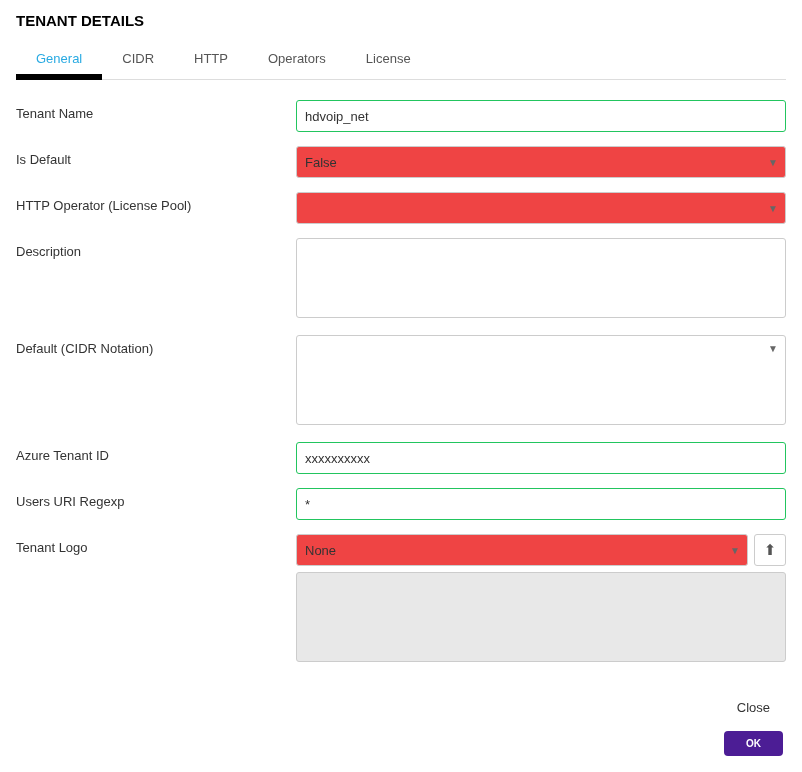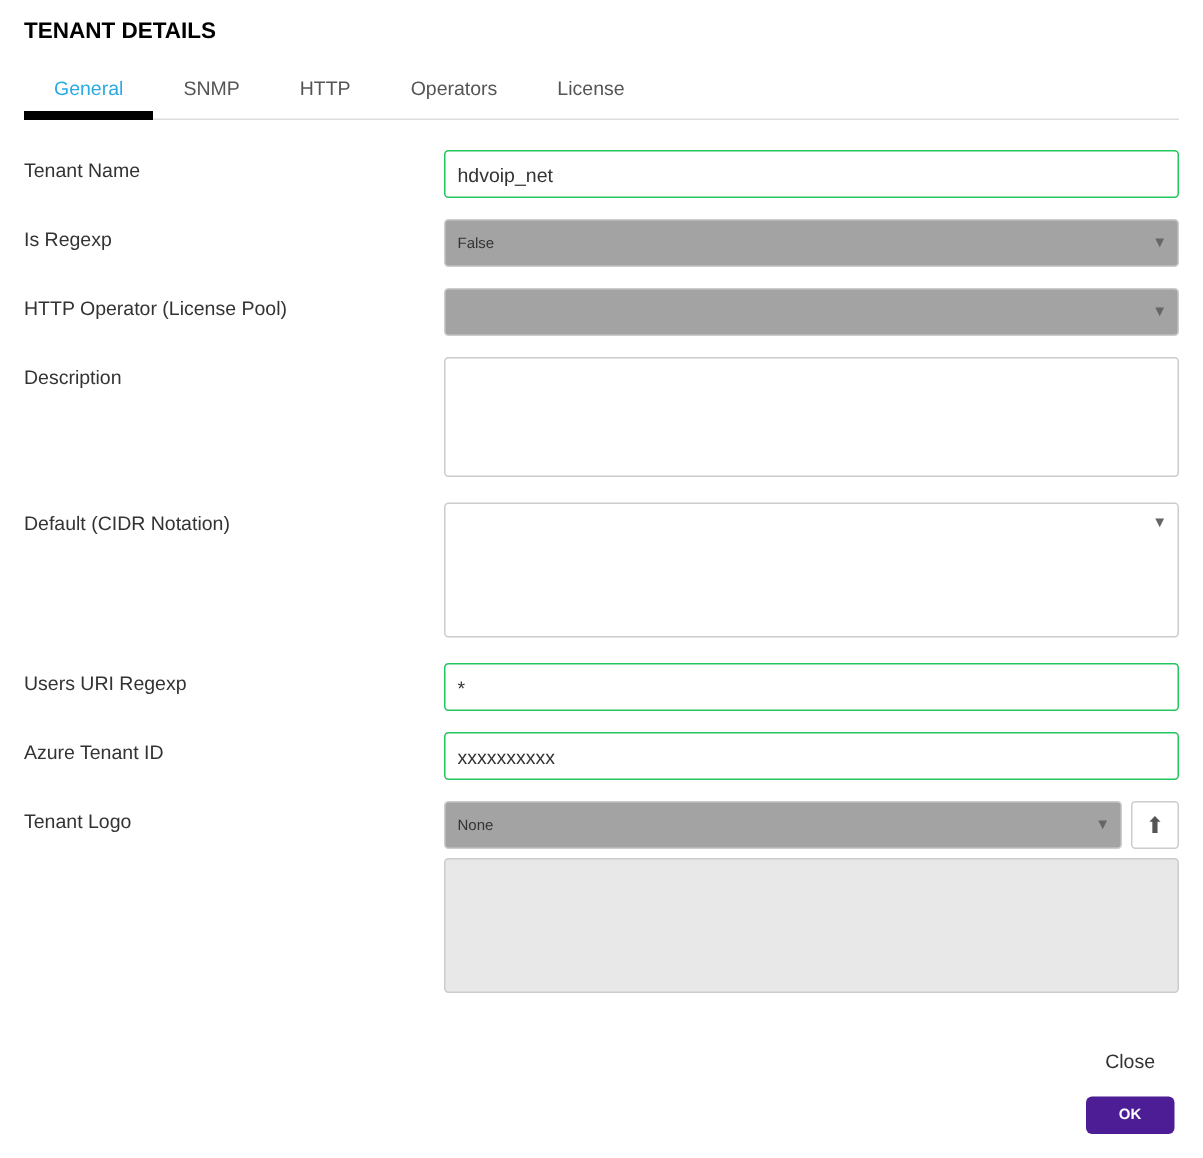--- a/index.html
+++ b/index.html
@@ -81,23 +81,23 @@
     .form-select-wrap {
       position: relative;
       width: 100%;
     }
     .form-select {
       width: 100%;
       height: 32px;
       border: 1px solid #ccc;
       border-radius: 3px;
       padding: 4px 16px 4px 8px;
-      font-size: 10px;
-      color: #333;
-      background: #a3a3a3;
+      font-size: 13px;
+      color: #333;
+      background: #ef4444;
       appearance: none;
       -webkit-appearance: none;
       outline: none;
       cursor: pointer;
     }
     .select-arrow {
       position: absolute;
       right: 8px;
       top: 50%;
       transform: translateY(-50%);
@@ -187,35 +187,35 @@
     }
   </style>
 </head>
 <body>
 
 <div class="container">
   <div class="page-title">TENANT DETAILS</div>
 
   <div class="tabs">
     <div class="tab active">General</div>
-    <div class="tab">SNMP</div>
+    <div class="tab">CIDR</div>
     <div class="tab">HTTP</div>
     <div class="tab">Operators</div>
     <div class="tab">License</div>
   </div>
 
   <div class="form-row">
     <div class="form-label">Tenant Name</div>
     <div class="form-control-wrap">
       <input type="text" class="form-input" value="hdvoip_net" style="">
     </div>
   </div>
 
   <div class="form-row">
-    <div class="form-label">Is Regexp</div>
+    <div class="form-label">Is Default</div>
     <div class="form-control-wrap">
       <div class="form-select-wrap">
         <select class="form-select">
           <option value="False">False</option>
           <option value="True">True</option>
         </select>
         <span class="select-arrow">▼</span>
       </div>
     </div>
   </div>
@@ -243,30 +243,30 @@
     <div class="form-label">Default (CIDR Notation)</div>
     <div class="form-control-wrap">
       <div class="subnet-wrap">
         <textarea class="subnet-textarea" style=""></textarea>
         <span class="subnet-arrow">▼</span>
       </div>
     </div>
   </div>
 
   <div class="form-row">
+    <div class="form-label">Azure Tenant ID</div>
+    <div class="form-control-wrap">
+      <input type="text" class="form-input" value="xxxxxxxxxx" style="">
+    </div>
+  </div>
+
+  <div class="form-row">
     <div class="form-label">Users URI Regexp</div>
     <div class="form-control-wrap">
       <input type="text" class="form-input" value="*" style="">
-    </div>
-  </div>
-
-  <div class="form-row">
-    <div class="form-label">Azure Tenant ID</div>
-    <div class="form-control-wrap">
-      <input type="text" class="form-input" value="xxxxxxxxxx" style="">
     </div>
   </div>
 
   <div class="form-row">
     <div class="form-label">Tenant Logo</div>
     <div class="form-control-wrap">
       <div class="tenant-logo-row">
         <div class="tenant-logo-select-wrap">
           <div class="form-select-wrap">
             <select class="form-select">

